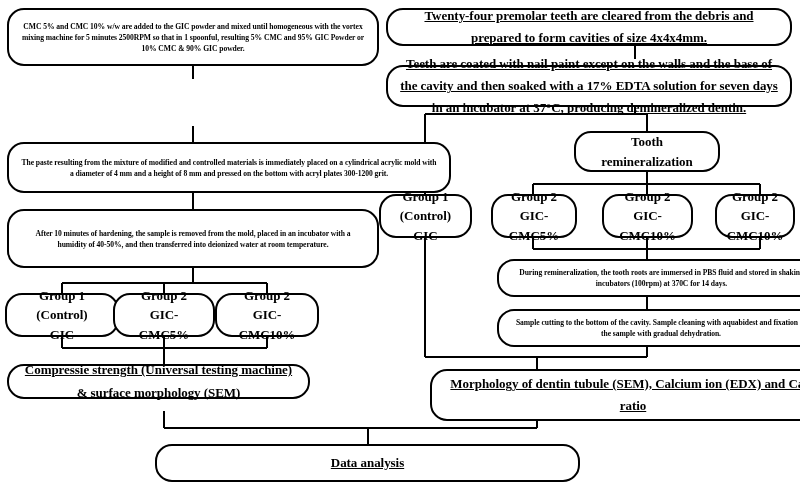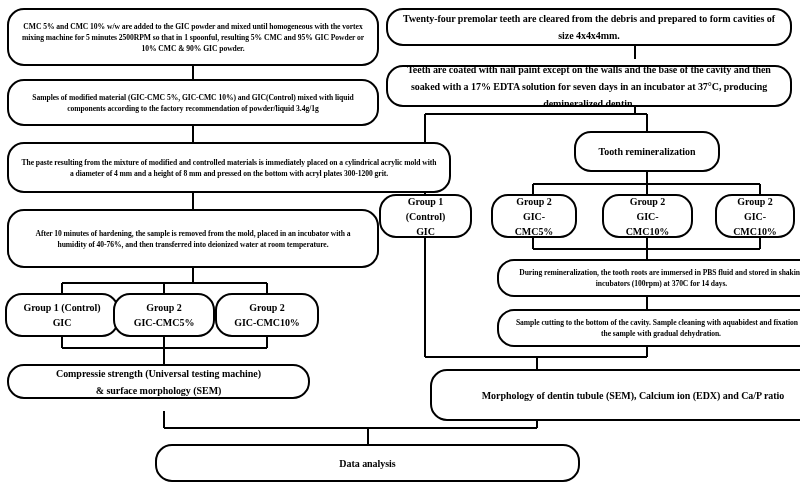--- a/index.html
+++ b/index.html
@@ -39,26 +39,27 @@
   }
   .node .txt {
     font-weight: bold;
     color: #000000;
     font-size: 7.6px;
     line-height: 1.45;
     letter-spacing: -0.05px;
     white-space: pre-line;
   }
   .node.small .txt {
-    font-size: 10px;
+    font-size: 13px;
     line-height: 1.5;
   }
   .node.wide .txt {
-    font-size: 10px;
+    font-size: 13px;
     line-height: 1.7;
+    text-decoration: underline;
   }
 </style>
 </head>
 <body>
 
 <div id="canvas">
 
   <svg id="connectors" viewBox="0 0 800 487" xmlns="http://www.w3.org/2000/svg">
     <g stroke="#000000" stroke-width="1.5" fill="none" shape-rendering="crispEdges">
 
@@ -109,30 +110,27 @@
 
       <line x1="164" y1="428" x2="537" y2="428"></line>
       <line x1="368" y1="428" x2="368" y2="444"></line>
     </g>
   </svg>
 
   <div class="node" style="left:7px; top:8px; width:372px; height:58px;">
     <span class="txt">CMC 5% and CMC 10% w/w are added to the GIC powder and mixed until homogeneous with the vortex mixing machine for 5 minutes 2500RPM so that in 1 spoonful, resulting 5% CMC and 95% GIC Powder or 10% CMC &amp; 90% GIC powder.</span>
   </div>
 
-  <div class="node" style="left:7px; top:79px; width:372px; height:47px;">
-    <span class="txt">Samples of modified material (GIC-CMC 5%, GIC-CMC 10%) and GIC(Control) mixed with liquid components according to the factory recommendation of powder/liquid 3.4g/1g</span>
-  </div>
 
   <div class="node" style="left:7px; top:142px; width:444px; height:51px;">
     <span class="txt">The paste resulting from the mixture of modified and controlled materials is immediately placed on a cylindrical acrylic mold with a diameter of 4 mm and a height of 8 mm and pressed on the bottom with acryl plates 300-1200 grit.</span>
   </div>
 
   <div class="node" style="left:7px; top:209px; width:372px; height:59px;">
-    <span class="txt">After 10 minutes of hardening, the sample is removed from the mold, placed in an incubator with a humidity of 40-76%, and then transferred into deionized water at room temperature.</span>
+    <span class="txt">After 10 minutes of hardening, the sample is removed from the mold, placed in an incubator with a humidity of 40-50%, and then transferred into deionized water at room temperature.</span>
   </div>
 
   <div class="node small" style="left:5px; top:293px; width:114px; height:44px;">
     <span class="txt">Group 1 (Control)
 GIC</span>
   </div>
 
   <div class="node small" style="left:113px; top:293px; width:102px; height:44px;">
     <span class="txt">Group 2
 GIC-CMC5%</span>

